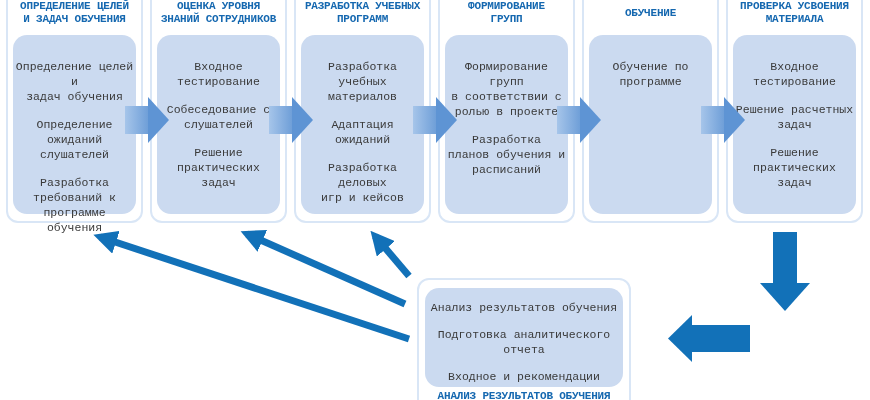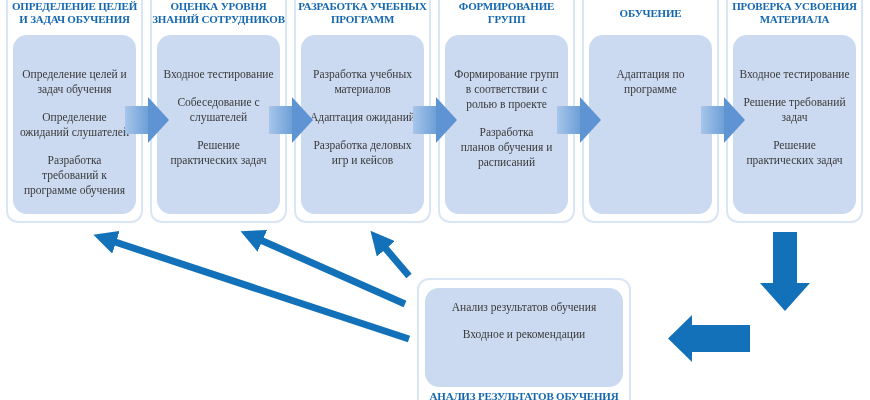--- a/index.html
+++ b/index.html
@@ -1,18 +1,18 @@
 <!DOCTYPE html>
 <html><head>
 <meta charset="utf-8">
 <style>
   html,body { margin:0; padding:0; background:#ffffff; }
   #canvas {
     position:relative; width:870px; height:400px; overflow:hidden;
-    background:#ffffff; font-family:Liberation Serif, serif;
+    background:#ffffff; font-family:Liberation Mono, monospace;
   }
   
   .col-card {
     position:absolute; top:-20px; height:243px; width:137px;
     background:#ffffff; border:2px solid #d9e6f6; border-radius:12px;
     box-sizing:border-box;
   }
   .col-title {
     position:absolute; top:16px; left:-1px; right:-1px; height:30px;
     display:flex; align-items:center; justify-content:center;
@@ -21,21 +21,21 @@
     letter-spacing:-0.2px; color:#1568b0;
   }
   .col-inner {
     position:absolute; top:53px; left:5px; right:5px; bottom:7px;
     background:#cbdaf0; border-radius:14px;
     padding-top:20px; box-sizing:border-box;
   }
   .stage-item {
     text-align:center; white-space:pre-line;
     font-size:11.5px; line-height:15px; color:#3a3a3a;
-    margin:12px 2px 13px 2px;
+    margin:4px 2px 13px 2px;
   }
   
   .gap-arrow { position:absolute; top:97px; width:44px; height:46px; }
   .gap-arrow .stem {
     position:absolute; left:0; top:9px; width:23px; height:28px;
     background:linear-gradient(90deg,#a6c5ea,#6f9fd8);
   }
   .gap-arrow .head {
     position:absolute; left:23px; top:0; width:21px; height:46px;
     background:#5e94d4;
@@ -126,31 +126,31 @@
 ролью в проекте</div>
       <div class="stage-item">Разработка
 планов обучения и
 расписаний</div>
     </div>
   </div>
 
   <div class="col-card" style="left:582px">
     <div class="col-title">ОБУЧЕНИЕ</div>
     <div class="col-inner">
-      <div class="stage-item">Адаптация по
+      <div class="stage-item">Обучение по
 программе</div>
     </div>
   </div>
 
   <div class="col-card" style="left:726px">
     <div class="col-title">ПРОВЕРКА УСВОЕНИЯ
 МАТЕРИАЛА</div>
     <div class="col-inner">
       <div class="stage-item">Входное тестирование</div>
-      <div class="stage-item">Решение требований
+      <div class="stage-item">Решение расчетных
 задач</div>
       <div class="stage-item">Решение
 практических задач</div>
     </div>
   </div>
 
   <div class="gap-arrow" style="left:125px">
       <div class="stem"></div>
       <div class="head"></div>
     </div>
@@ -188,18 +188,19 @@
       </marker>
     </defs>
     <line x1="409" y1="339" x2="100" y2="237" stroke="#1271b8" stroke-width="7" marker-end="url(#ah)"></line>
     <line x1="405" y1="304" x2="247" y2="234" stroke="#1271b8" stroke-width="7" marker-end="url(#ah)"></line>
     <line x1="409" y1="276" x2="375" y2="236" stroke="#1271b8" stroke-width="7" marker-end="url(#ah)"></line>
   </svg>
 
   <div class="analysis-card">
     <div class="analysis-inner">
       <div class="analysis-item">Анализ результатов обучения</div>
+      <div class="analysis-item">Подготовка аналитического отчета</div>
       <div class="analysis-item">Входное и рекомендации</div>
     </div>
     <div class="analysis-title">АНАЛИЗ РЕЗУЛЬТАТОВ ОБУЧЕНИЯ</div>
   </div>
 
 </div>
 
 </body></html>

